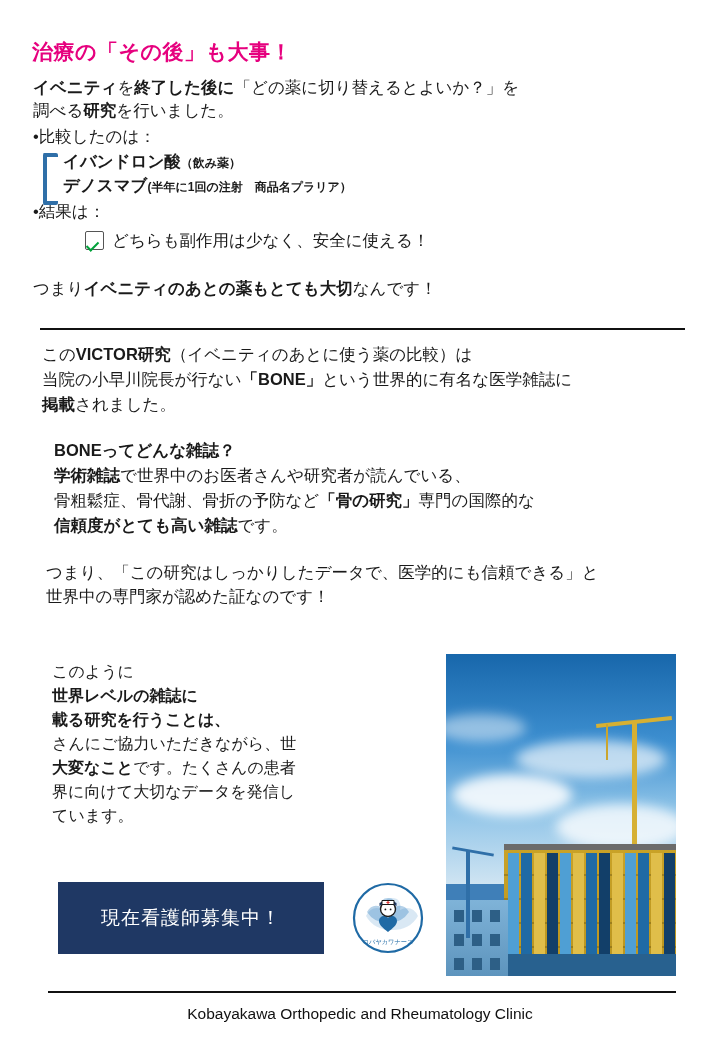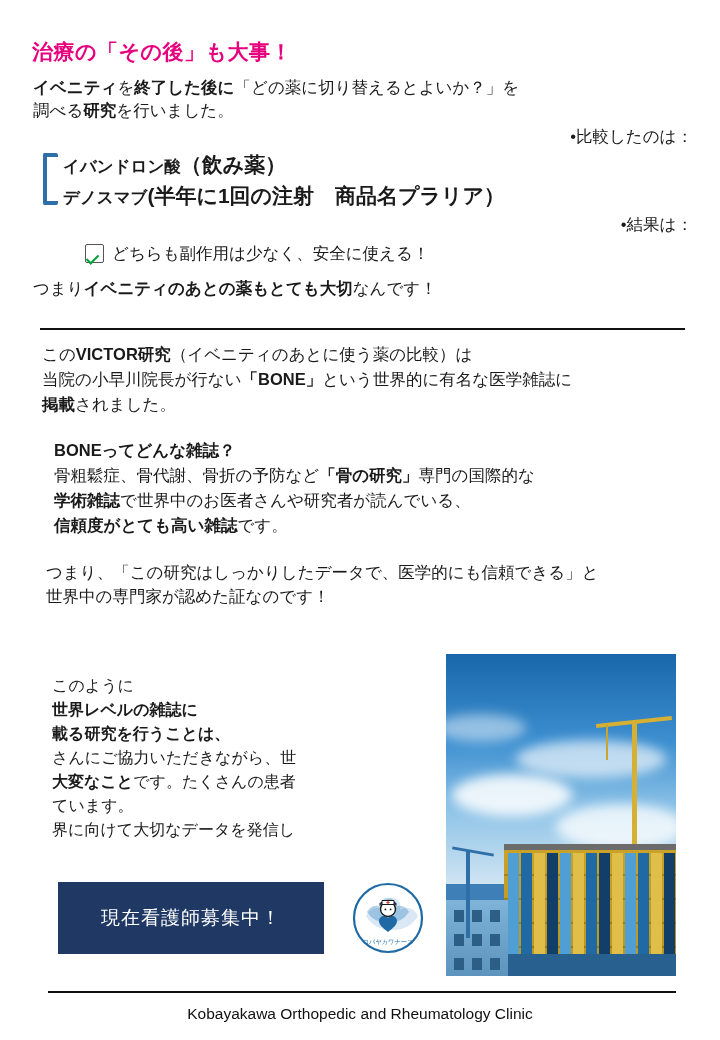--- a/index.html
+++ b/index.html
@@ -34,21 +34,21 @@
   }
   .s1 {
     position: absolute;
     left: 33px; top: 60px;
     width: 660px;
     font-size: 16.5px;
     line-height: 1.42;
   }
   .s1 .ln { white-space: nowrap; }
   .b { font-weight: bold; }
-  .bullet-line { margin-top: 2px; text-align: right; }
+  .bullet-line { margin-top: 2px; }
 
   .bracketwrap {
     position: relative;
     padding-left: 30px;
     margin-top: 2px;
   }
   .bracket {
     position: absolute;
     left: 10px;
     top: 3px;
@@ -57,21 +57,21 @@
     border: 4px solid #2f6fa8;
     border-right: none;
     border-radius: 2px;
   }
   .drug-line {
     font-size: 16.5px;
     font-weight: bold;
     line-height: 1.45;
     white-space: nowrap;
   }
-  .drug-line .sm { font-size: 21px; }
+  .drug-line .sm { font-size: 12px; }
 
   .checkrow {
     display: flex;
     align-items: center;
     gap: 8px;
     margin-top: 5px;
     padding-left: 52px;
   }
   .chk {
     width: 17px; height: 17px;
@@ -141,21 +141,21 @@
     position: absolute;
     left: 52px; top: 640px;
     width: 330px;
     font-size: 16px;
     line-height: 1.5;
   }
   .s3 .hd {
     font-weight: bold;
     font-size: 16.5px;
   }
-  .s3 .body { margin-top: 18px; }
+  .s3 .body { margin-top: 4px; }
 
   
   .recruit {
     position: absolute;
     left: 58px; top: 866px;
     width: 266px; height: 72px;
     background: #1f3864;
     color: #ffffff;
     display: flex;
     align-items: center;
@@ -308,24 +308,24 @@
     <div class="ln">
       <span>当院の小早川院長が行ない</span><span class="b">「BONE」</span><span>という世界的に有名な医学雑誌に</span>
     </div>
     <div class="ln">
       <span class="b">掲載</span><span>されました。</span>
     </div>
 
     <div class="sub">
       <div class="hd ln">BONEってどんな雑誌？</div>
       <div class="ln">
+        <span class="b">学術雑誌</span><span>で世界中のお医者さんや研究者が読んでいる、</span>
+      </div>
+      <div class="ln">
         <span>骨粗鬆症、骨代謝、骨折の予防など</span><span class="b">「骨の研究」</span><span>専門の国際的な</span>
-      </div>
-      <div class="ln">
-        <span class="b">学術雑誌</span><span>で世界中のお医者さんや研究者が読んでいる、</span>
       </div>
       <div class="ln">
         <span class="b">信頼度がとても高い雑誌</span><span>です。</span>
       </div>
     </div>
 
     <div class="closing">
       <div class="ln">つまり、「この研究はしっかりしたデータで、医学的にも信頼できる」と</div>
       <div class="ln">世界中の専門家が認めた証なのです！</div>
     </div>
@@ -333,22 +333,22 @@
 
   <div class="s3">
     <div class="body">
       <div>このように</div>
       <div class="b">世界レベルの雑誌に</div>
       <div class="b">載る研究を行うことは、</div>
       <div>さんにご協力いただきながら、世</div>
       <div>
         <span class="b">大変なこと</span><span>です。たくさんの患者</span>
       </div>
+      <div>界に向けて大切なデータを発信し</div>
       <div>ています。</div>
-      <div>界に向けて大切なデータを発信し</div>
     </div>
   </div>
 
   <div class="recruit">
     <span>現在看護師募集中！</span>
   </div>
 
   <div class="logo">
     <svg width="72" height="72" viewBox="0 0 72 72">
       <circle cx="36" cy="36" r="34" fill="#ffffff" stroke="#1f6aa5" stroke-width="2.2"></circle>

